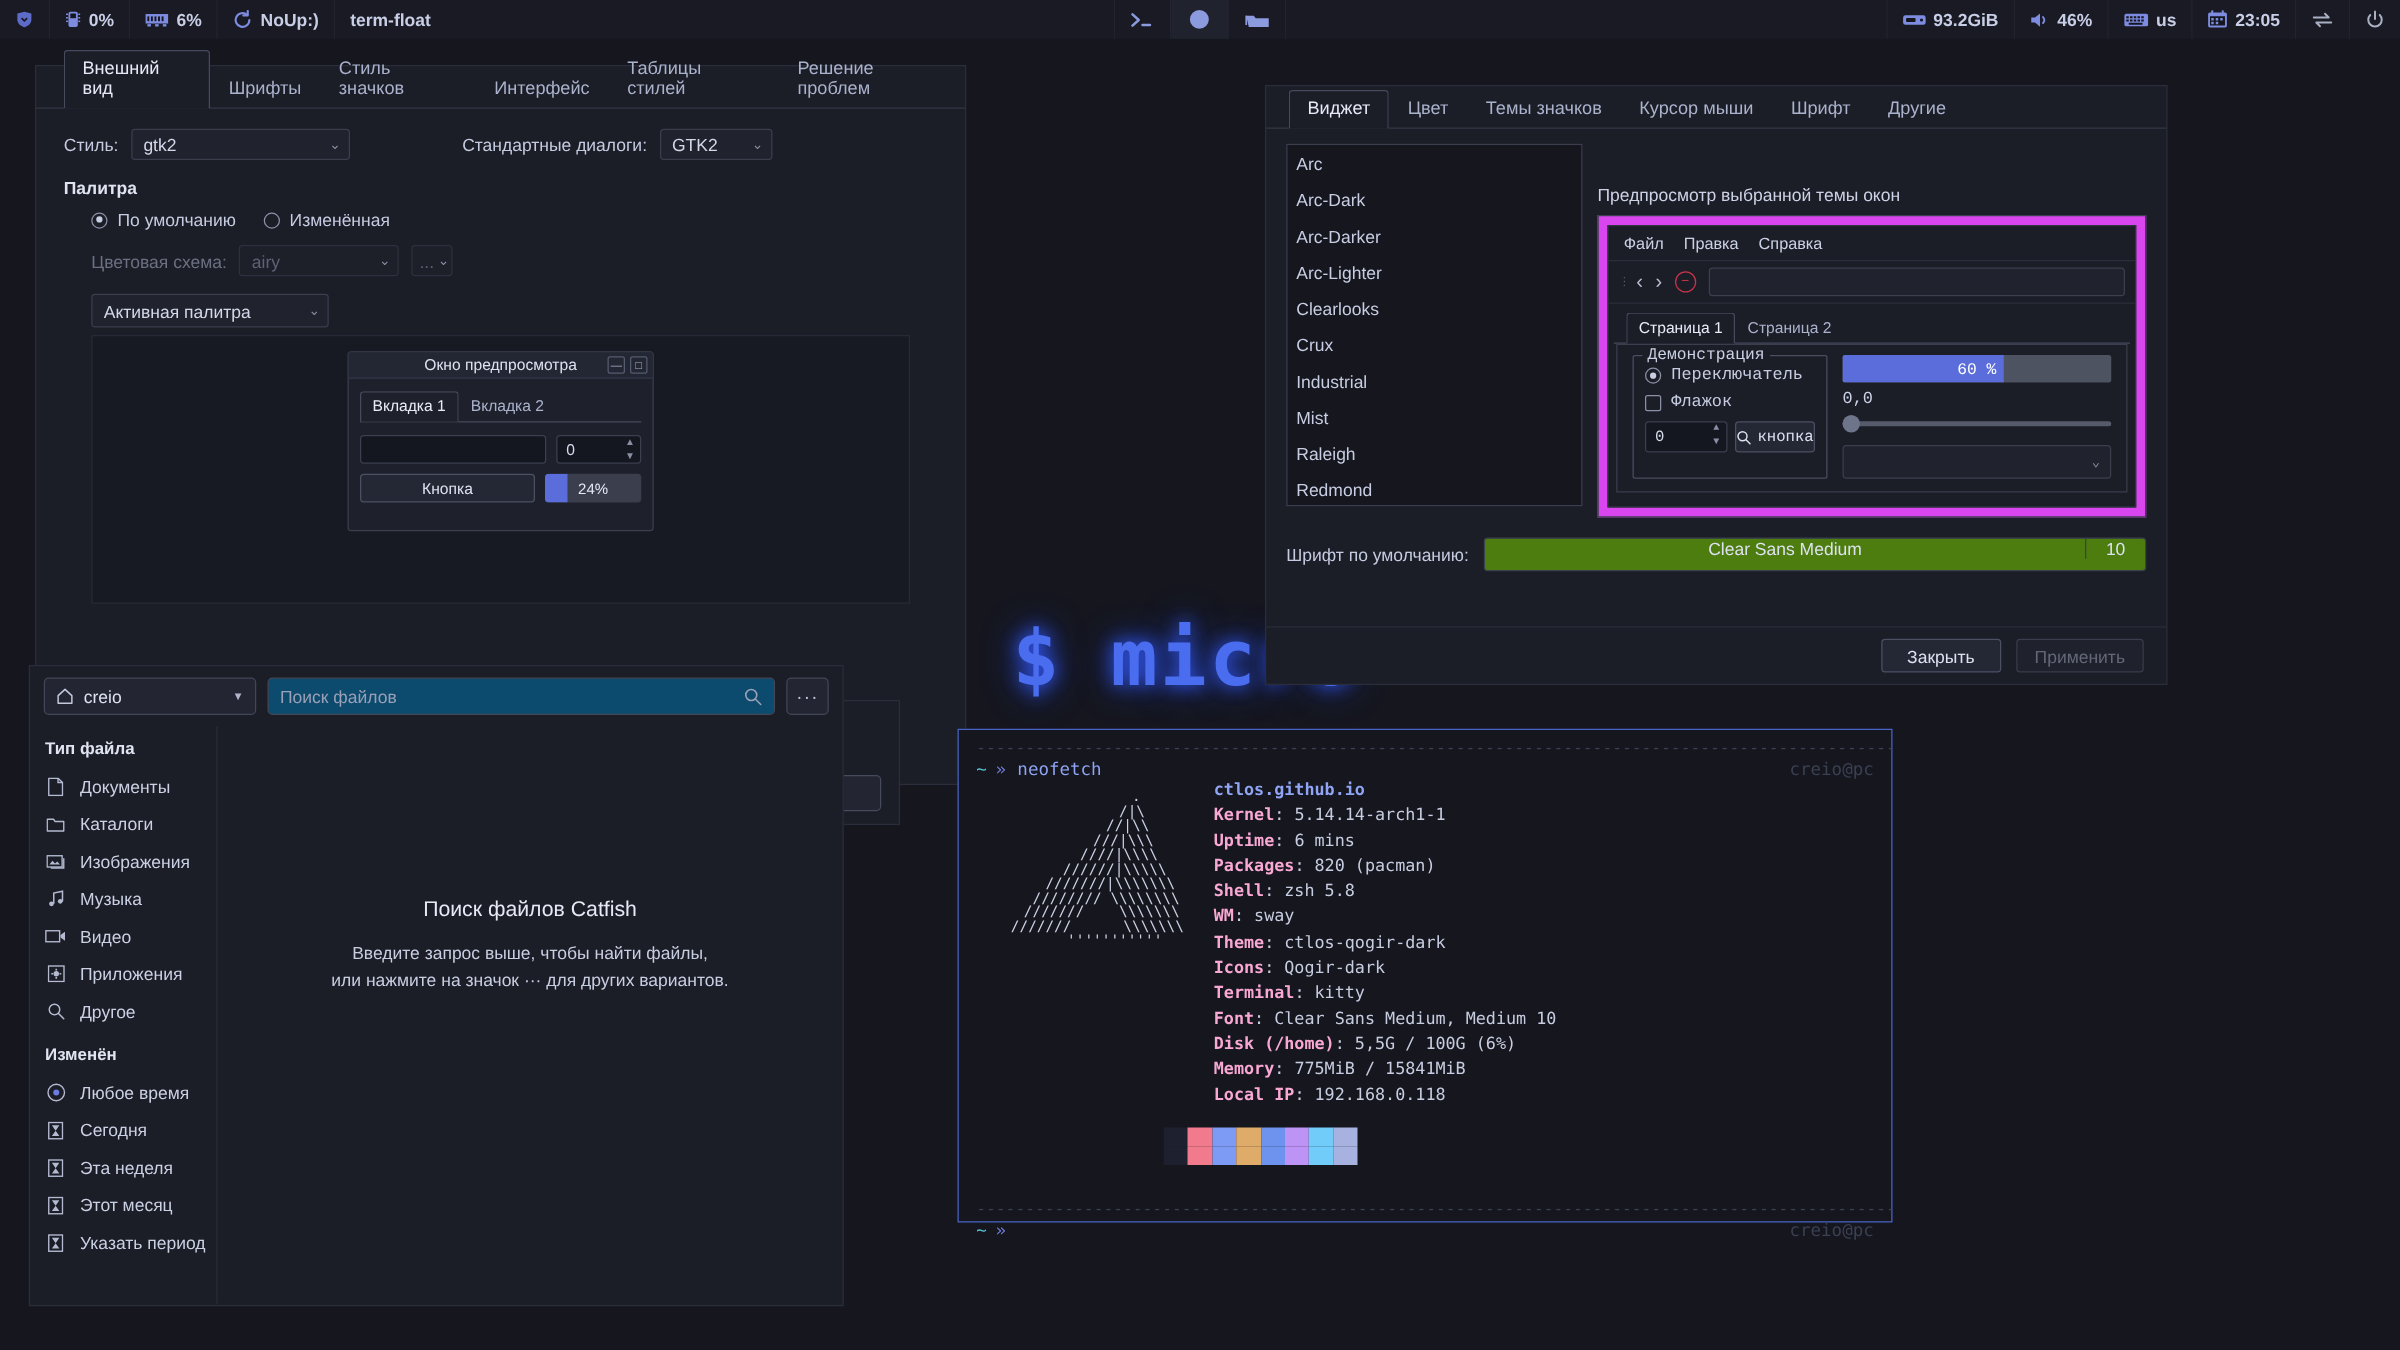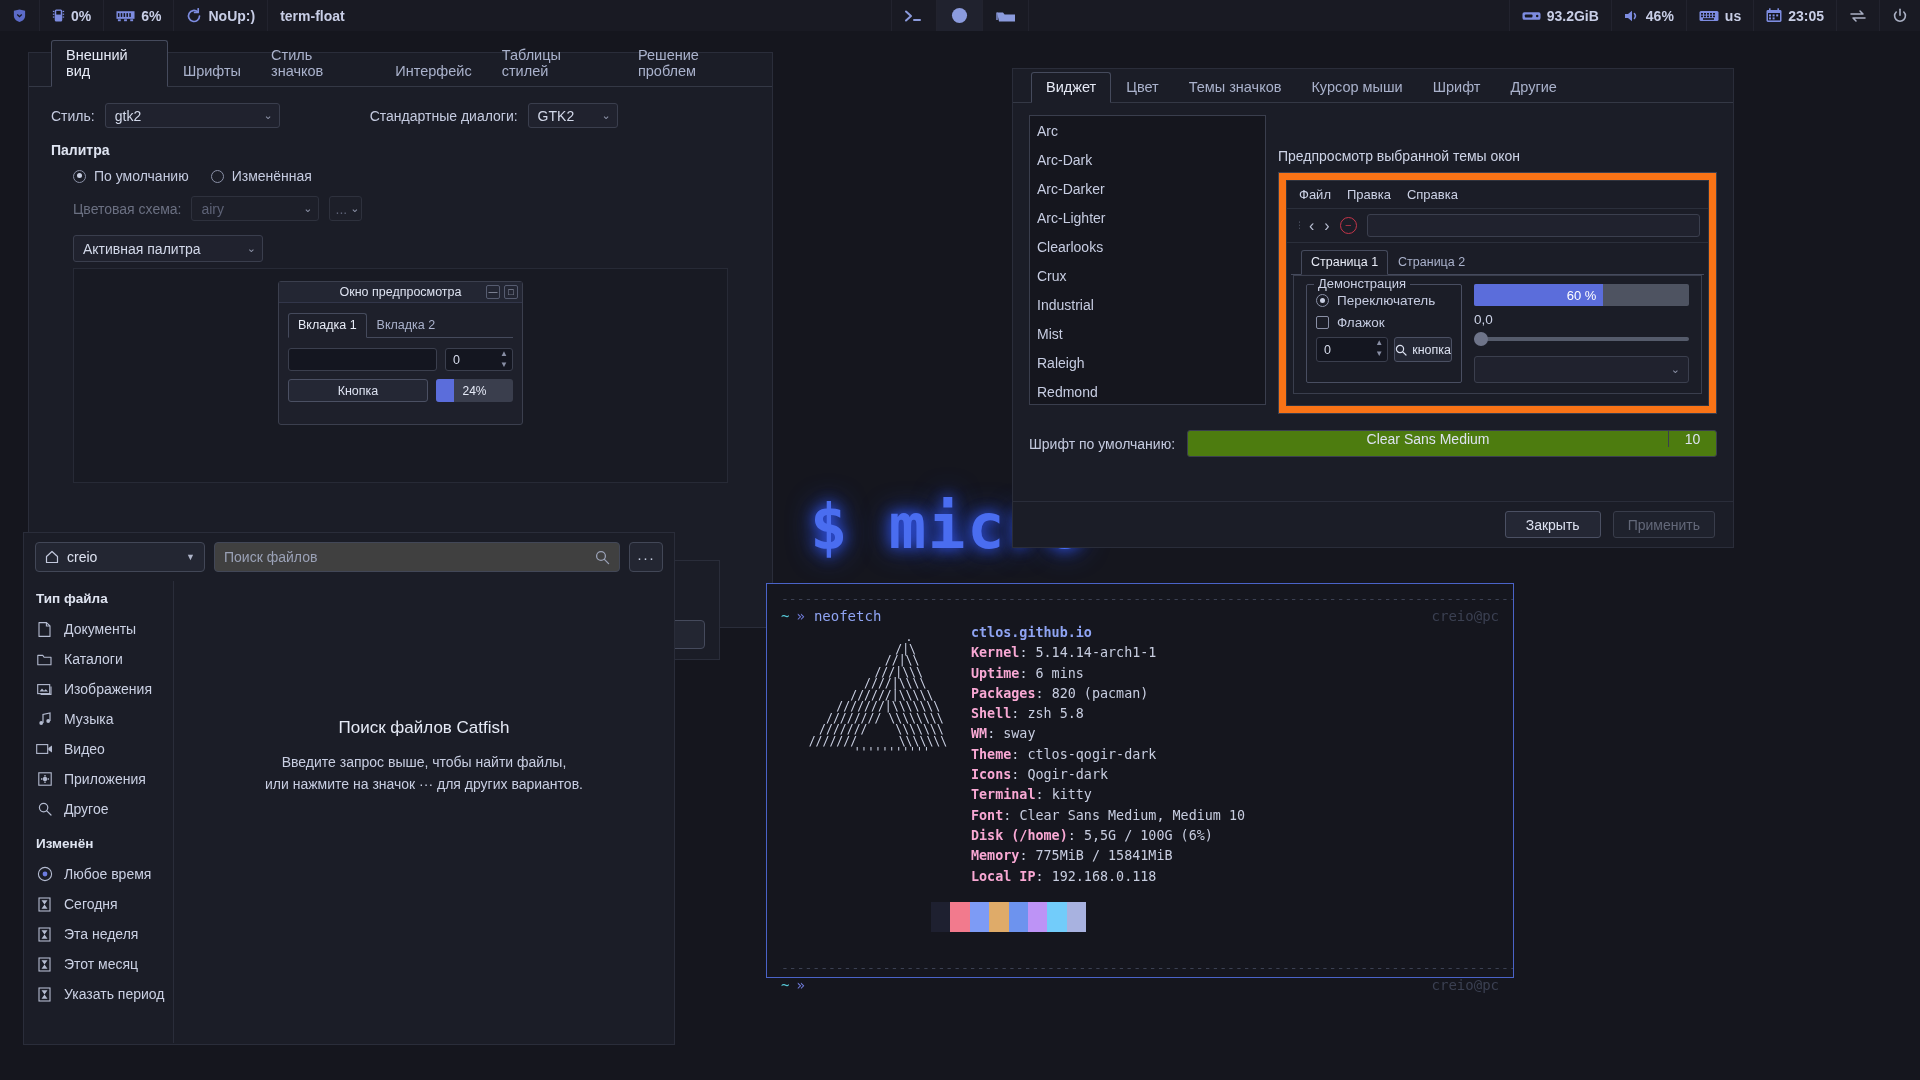--- a/index.html
+++ b/index.html
@@ -91,30 +91,30 @@
   .mini-prog span { position:relative; z-index:2; }
 
   
   #themewin { left:1012px; top:68px; width:722px; height:480px; background:#1b1d27; border:1px solid #2a2d3a; }
   #themewin .tabstrip { padding-left:18px; }
   .tw-body { display:flex; padding:12px 16px 0; gap:12px; }
   .theme-list { width:237px; height:290px; background:#15161e; border:1px solid #3a3e4d; overflow:hidden; }
   .tl-item { height:29px; display:flex; align-items:center; padding-left:7px; font-size:14px; color:#c7cde2; }
   .preview-col { flex:1; }
   .pv-title { font-size:14px; color:#cdd3e6; margin-bottom:8px;margin-top:33px; }
-  .pv-frame { background:#f97316; border:1px solid #3b3f4e; padding:7px; height:242px; }
+  .pv-frame { background:#d946ef; border:1px solid #3b3f4e; padding:7px; height:242px; }
   .pv-inner { background:#1b1d27; border:1px solid #30343f; height:100%; }
   .pv-menu { display:flex; gap:16px; padding:6px 12px; font-size:13px; color:#ccd2e6; border-bottom:1px solid #2b2f3b; }
   .pv-toolbar { display:flex; align-items:center; gap:10px; padding:5px 8px; border-bottom:1px solid #2b2f3b; }
   .dots3 { color:#555b6e; font-size:9px; line-height:3px; width:4px; }
   .tb-arrow { color:#b9bfd3; font-size:16px; }
   .red-circ { width:17px; height:17px; border-radius:50%; border:1.5px solid #c5354a; display:flex; align-items:center; justify-content:center; color:#c5354a; font-size:11px; line-height:1; }
   .pv-field { flex:1; height:23px; background:#20222e; border:1px solid #3b3f4e; border-radius:3px; }
   .pv-tabs { display:flex; padding:6px 10px 0; border-bottom:1px solid #454a5c; margin:0 4px; }
-  .pv-content { display:flex; gap:12px; padding:8px 12px 10px; border:1px solid #3a3e4d; margin:0 6px 6px; }
+  .pv-content { display:flex; gap:12px; padding:8px 12px 10px; border:1px solid #3a3e4d; margin:0 6px 6px;font-family:Liberation Mono, monospace; }
   .fieldset { border:1px solid #494e61; border-radius:2px; padding:5px 9px 8px; position:relative; width:156px; }
   .fieldset > .legend { position:absolute; top:-9px; left:7px; background:#1b1d27; padding:0 4px; font-size:13px; color:#ccd2e6; }
   .fs-row { display:flex; align-items:center; gap:8px; margin:3px 0 7px; font-size:13.5px; }
   .chk { width:13px; height:13px; border:1.5px solid #8a90a6; border-radius:2px; }
   .fs-bottom { display:flex; gap:6px; }
   .pv-right { flex:1; }
   .prog2 { height:22px; background:#4e5361; border-radius:2px; position:relative; display:flex; align-items:center; justify-content:center; font-size:13px; color:#fff; overflow:hidden; }
   .prog2 .fill { position:absolute; left:0; top:0; bottom:0; background:#5b6ddb; }
   .prog2 span { position:relative; }
   .sliderval { font-size:13.5px; color:#ccd2e6; margin:6px 0 4px; }
@@ -133,21 +133,21 @@
   
   #gtkdlg { left:300px; top:560px; width:420px; height:100px; background:#1b1d27; border:1px solid #2a2d3a; }
   .okrow { position:absolute; right:14px; bottom:10px; display:flex; gap:10px; }
   .okbtn { height:29px; min-width:86px; background:#232632; border:1px solid #454a5c; border-radius:4px; display:flex; align-items:center; justify-content:center; font-size:14px; color:#dde2f0; }
 
   
   #catfish { left:23px; top:532px; width:652px; height:513px; background:#1b1d27; border:1px solid #2a2d3a; }
   .cf-head { display:flex; align-items:center; gap:9px; padding:9px 11px; }
   .cf-path { width:170px; height:30px; background:#232632; border:1px solid #424757; border-radius:4px; display:flex; align-items:center; gap:8px; padding:0 9px; font-size:14px; color:#dde2f0; }
   .cf-path .caret { margin-left:auto; font-size:9px; color:#aeb4c8; }
-  .cf-search { flex:1; height:30px; background:#404040; border:1px solid #424757; border-radius:4px; display:flex; align-items:center; padding:0 9px; font-size:14px; color:#9aa1b6; }
+  .cf-search { flex:1; height:30px; background:#0c4a6e; border:1px solid #424757; border-radius:4px; display:flex; align-items:center; padding:0 9px; font-size:14px; color:#9aa1b6; }
   .cf-more { width:34px; height:30px; background:#232632; border:1px solid #424757; border-radius:4px; display:flex; align-items:center; justify-content:center; color:#c3c9dd; font-size:15px; letter-spacing:1px;}
   .cf-body { display:flex; height:462px; }
   .cf-side { width:150px; padding:4px 0 0 12px; border-right:1px solid #2a2d3a; }
   .cf-group { font-size:13.5px; font-weight:700; color:#dfe4f1; margin:6px 0 8px; }
   .cf-item { display:flex; align-items:center; gap:11px; height:30px; font-size:14px; color:#cbd1e4; }
   .cf-icn { width:17px; display:flex; justify-content:center; color:#b4bbd0; }
   .cf-main { flex:1; display:flex; flex-direction:column; align-items:center; justify-content:center; padding-bottom:110px; }
   .cf-title { font-size:17px; color:#e6eaf6; margin-bottom:14px; }
   .cf-sub { font-size:14px; color:#c8cee2; line-height:1.55; text-align:center; }
 

